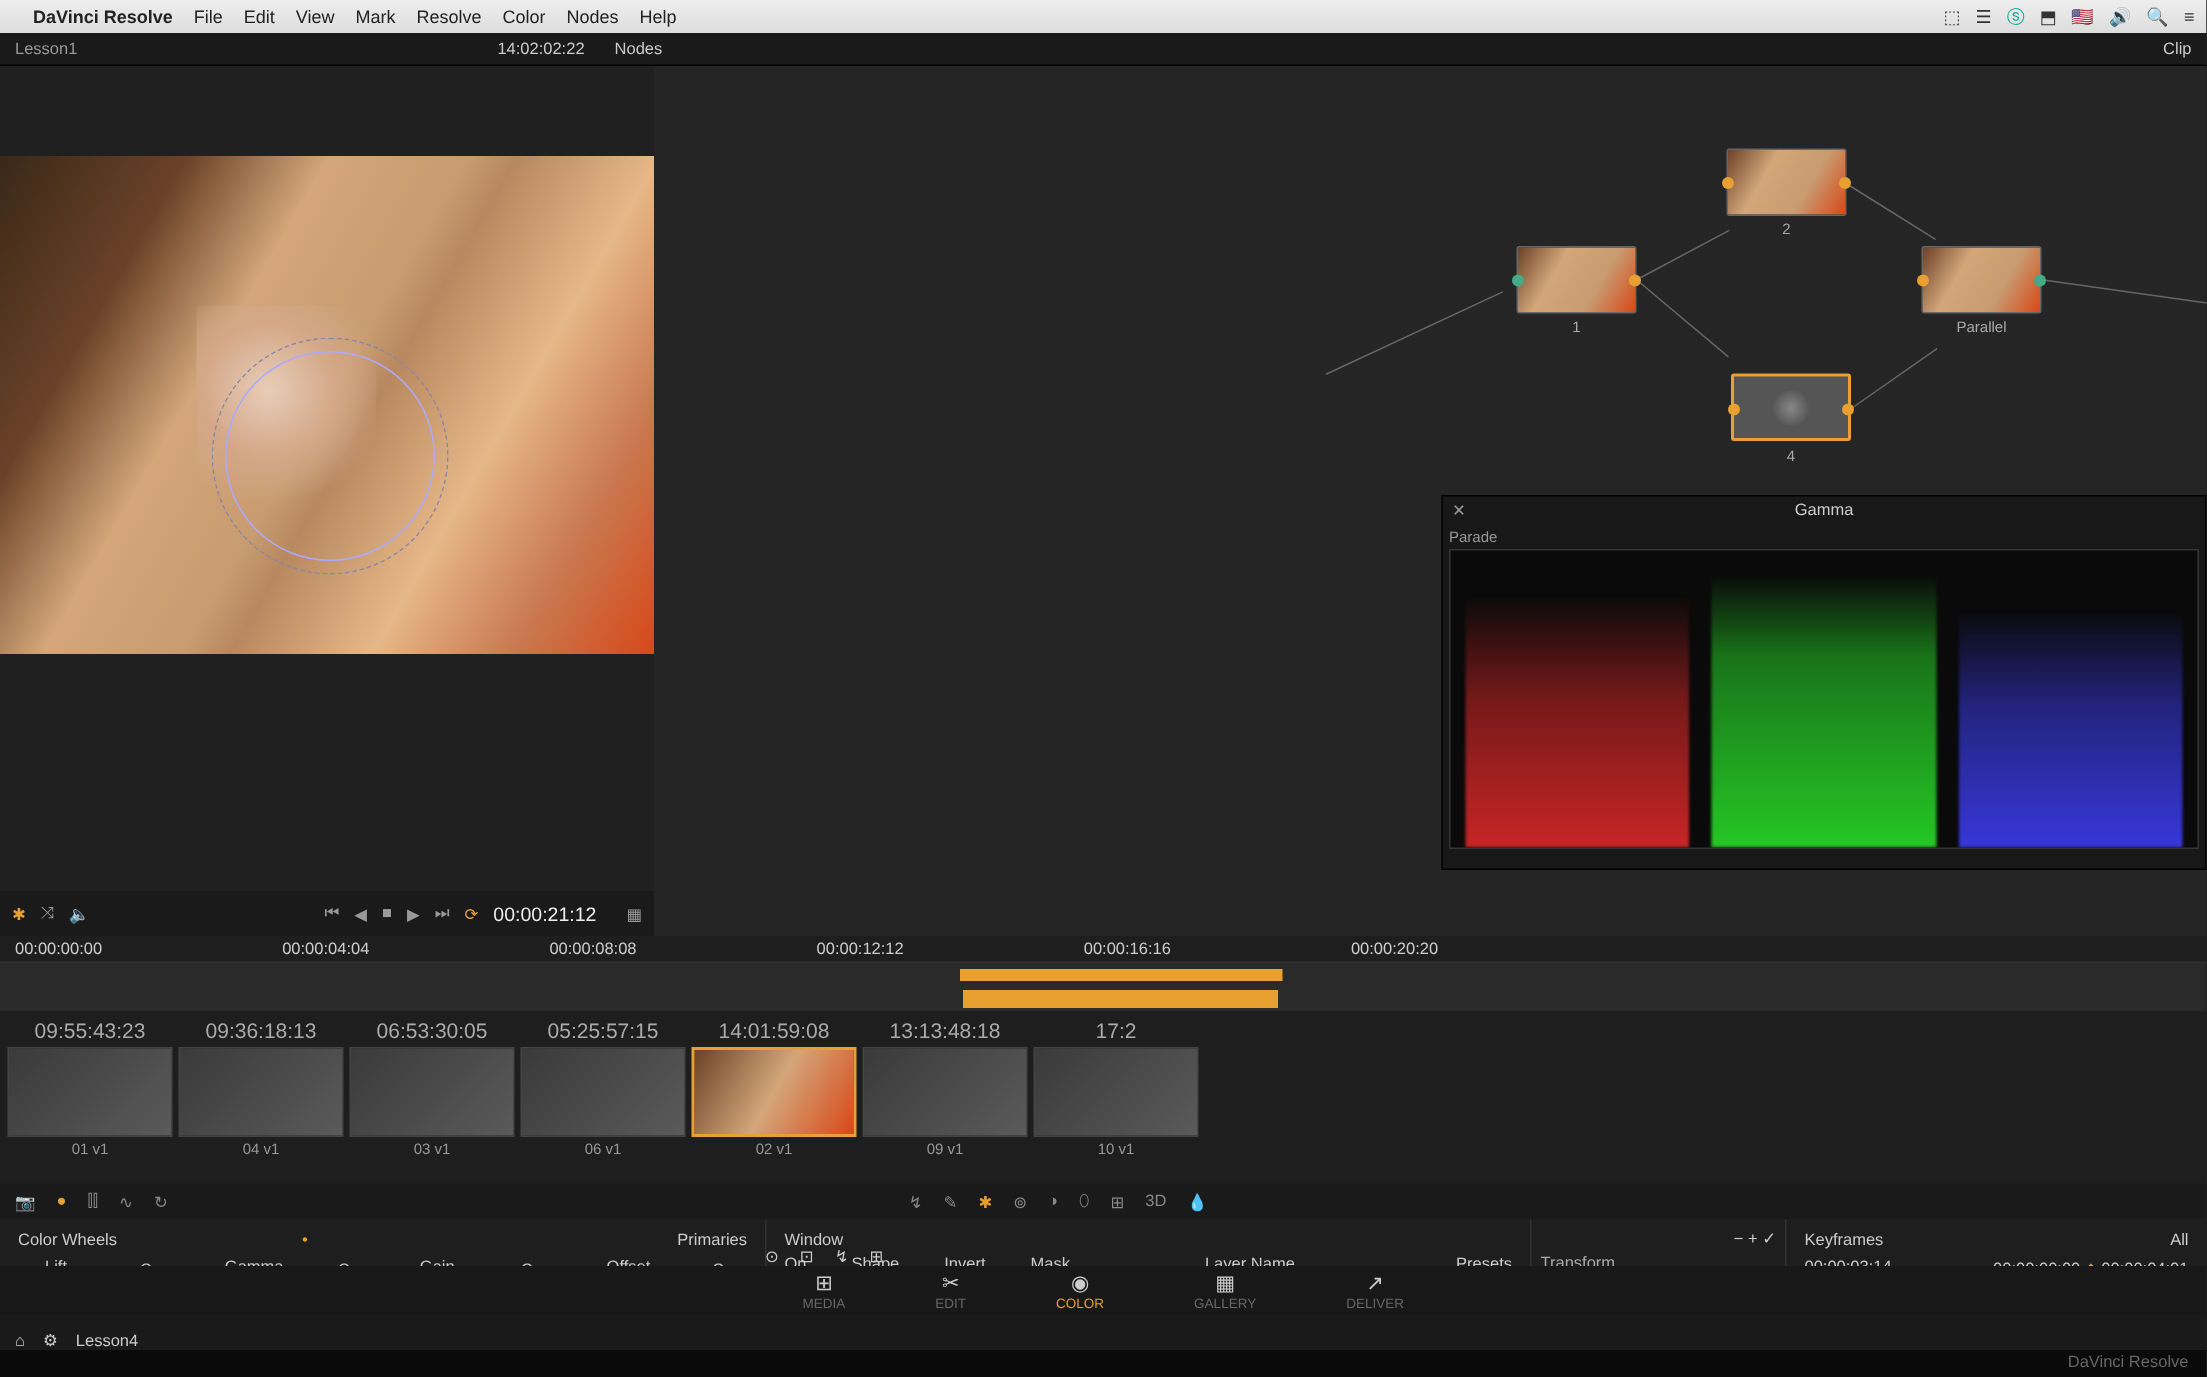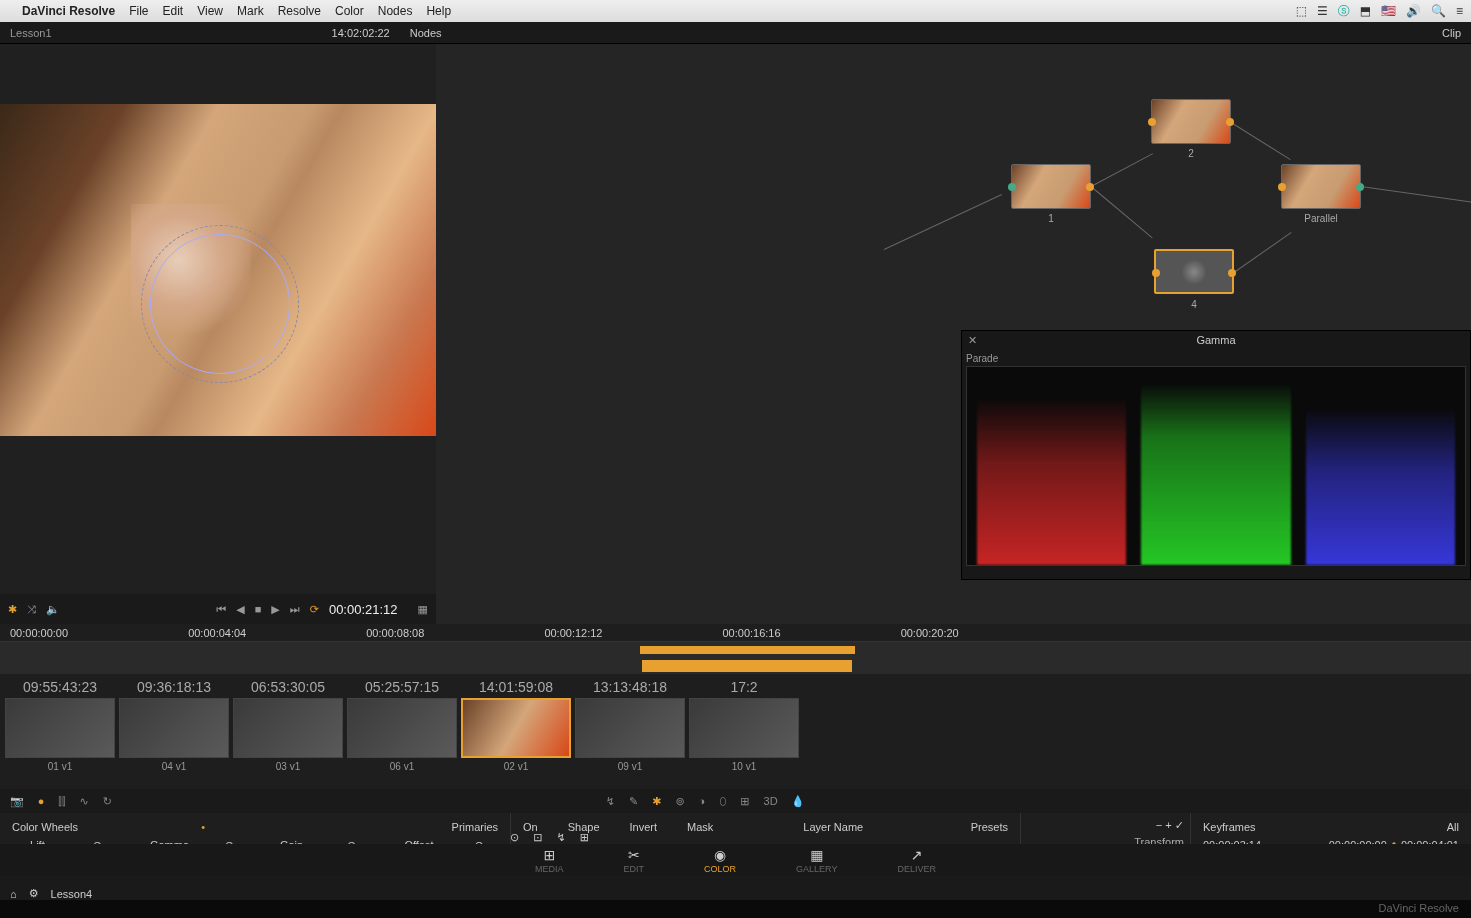--- a/index.html
+++ b/index.html
@@ -65,21 +65,21 @@
 .win-rows{margin-top:6px}
 .win-row{display:flex;align-items:center;gap:14px;padding:5px 6px;height:30px}
 .win-row .on{width:10px;height:10px;border-radius:50%;background:#444}
 .win-row .on.a{background:#e8a030}
 .win-row .shape{width:26px;height:18px;background:#666}
 .win-row .shape.circle{border-radius:50%;width:20px;height:20px;margin:0 3px}
 .win-row .shape.line{height:2px;background:#888;transform:rotate(-45deg)}
 .win-row .sq{width:22px;height:18px;border:1px solid #555}
 .win-row .sq2{width:22px;height:18px;border:1px solid #555;border-radius:50%}
 .trans-panel{width:170px;padding:6px;border-left:1px solid #333;font-size:10px}
-.trans-panel .hdr{text-align:right;color:#aaa;margin:4px 0}
+.trans-panel .hdr{text-align:left;color:#aaa;margin:4px 0}
 .trans-panel .row{display:flex;justify-content:space-between;padding:2px 6px;color:#888}
 .trans-panel .row .v{color:#ccc}
 .kf-panel{flex:1;padding:6px;border-left:1px solid #333}
 .kf-tc{color:#ccc;padding:4px 6px;font-size:12px;display:flex}
 .kf-tc .r{margin-left:auto;color:#888;font-size:10px}
 .kf-row{display:flex;align-items:center;gap:6px;padding:2px 6px;font-size:10px;color:#aaa}
 .kf-row .d{width:6px;height:6px;background:#e8a030;border-radius:50%}
 .kf-row .d2{width:6px;height:6px;background:#666;transform:rotate(45deg)}
 .scopes{position:absolute;right:0;top:330px;width:510px;height:250px;background:#181818;border:1px solid #000}
 .scopes .title{text-align:center;color:#aaa;padding:3px;position:relative}
@@ -301,20 +301,23 @@
             <span>⊘</span>
           </div>
           <div class="wheel">
             <div class="ind"></div>
           </div>
         </div>
       </div>
 
   </div>
   <div class="win-panel">
+    <div class="panel-hdr">
+        <span>Window</span>
+      </div>
     <div class="win-hdr">
       <span>On</span>
       <span>Shape</span>
       <span>Invert</span>
       <span>Mask</span>
       <span style="margin-left:60px">Layer Name</span>
       <span style="margin-left:auto">Presets</span>
     </div>
     <div class="win-rows" id="winrows">
         <div class="win-row">

